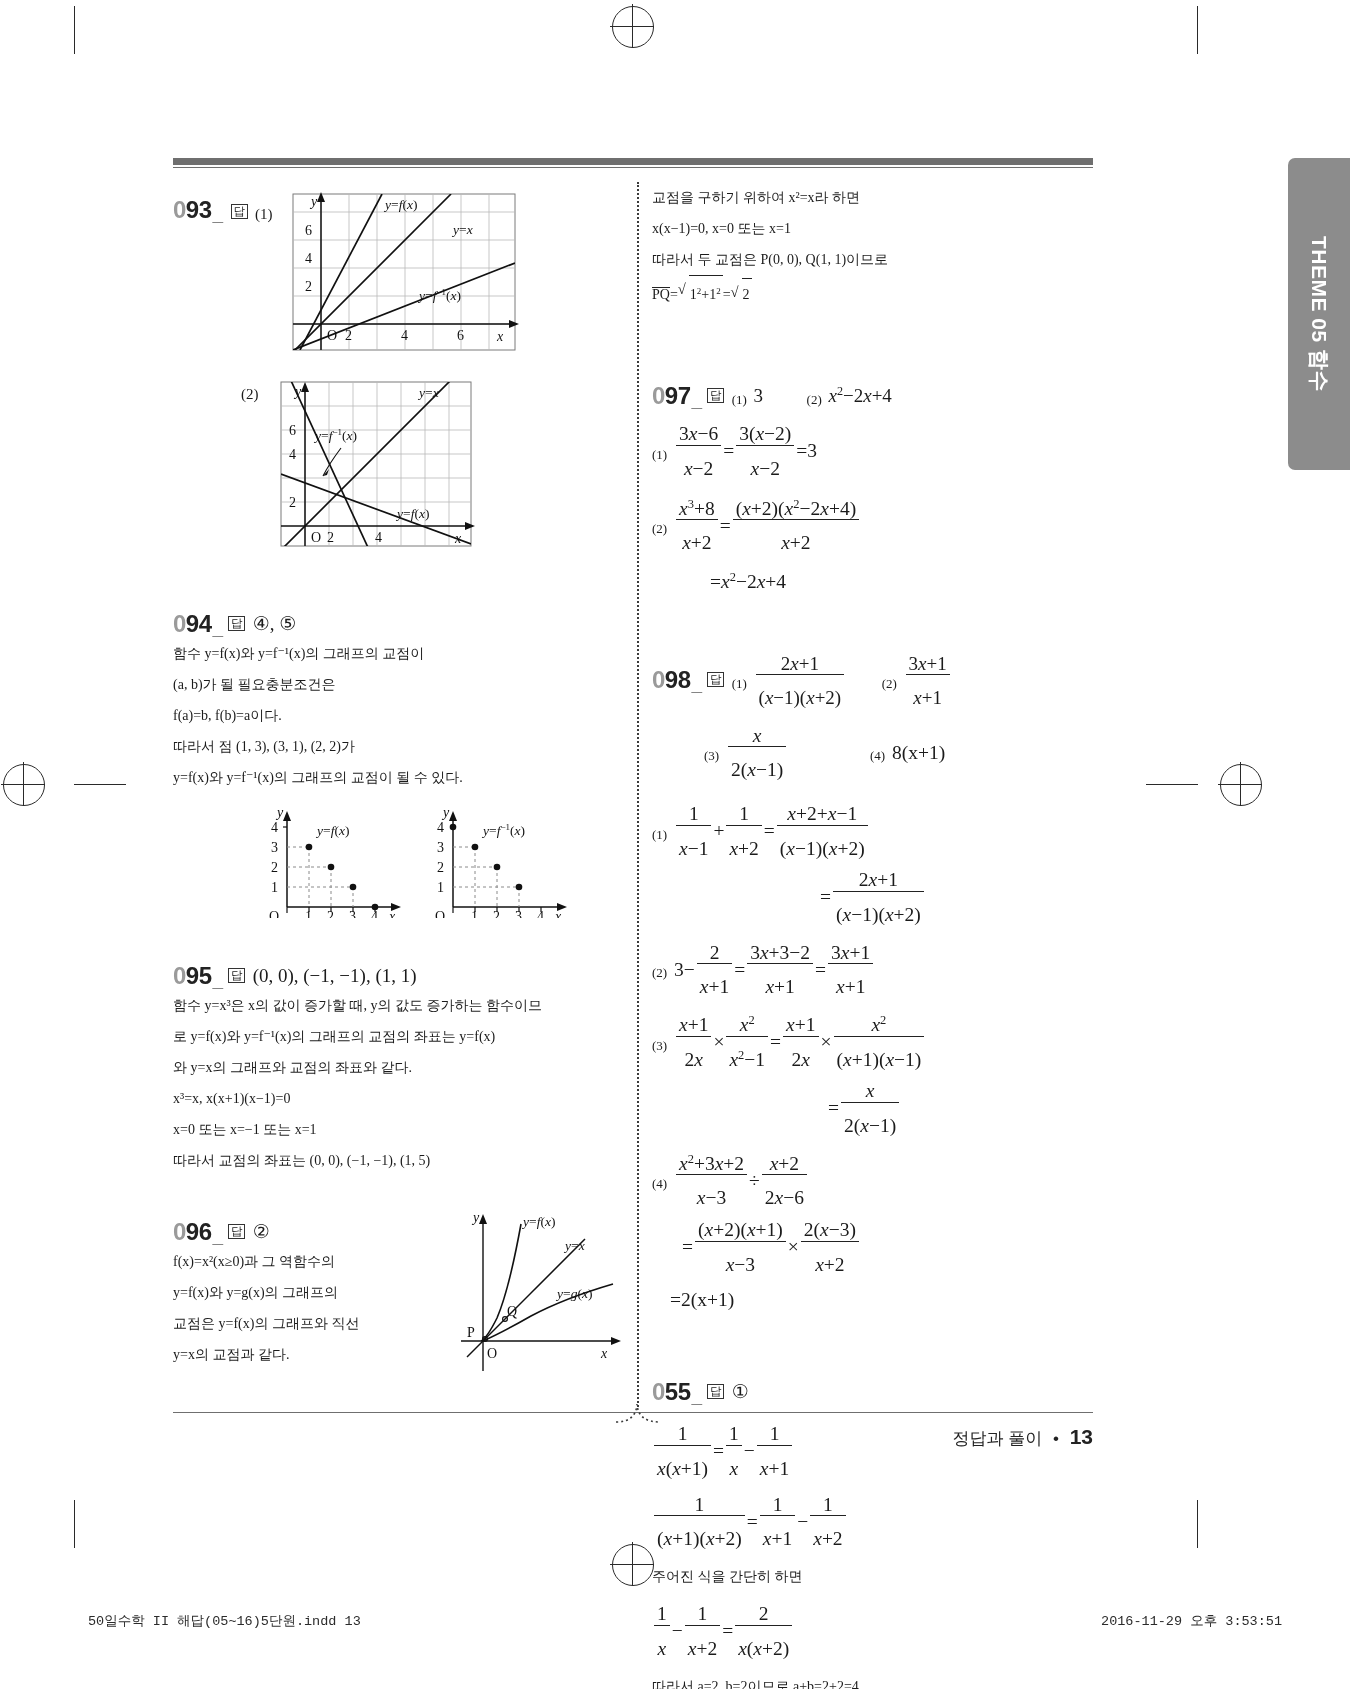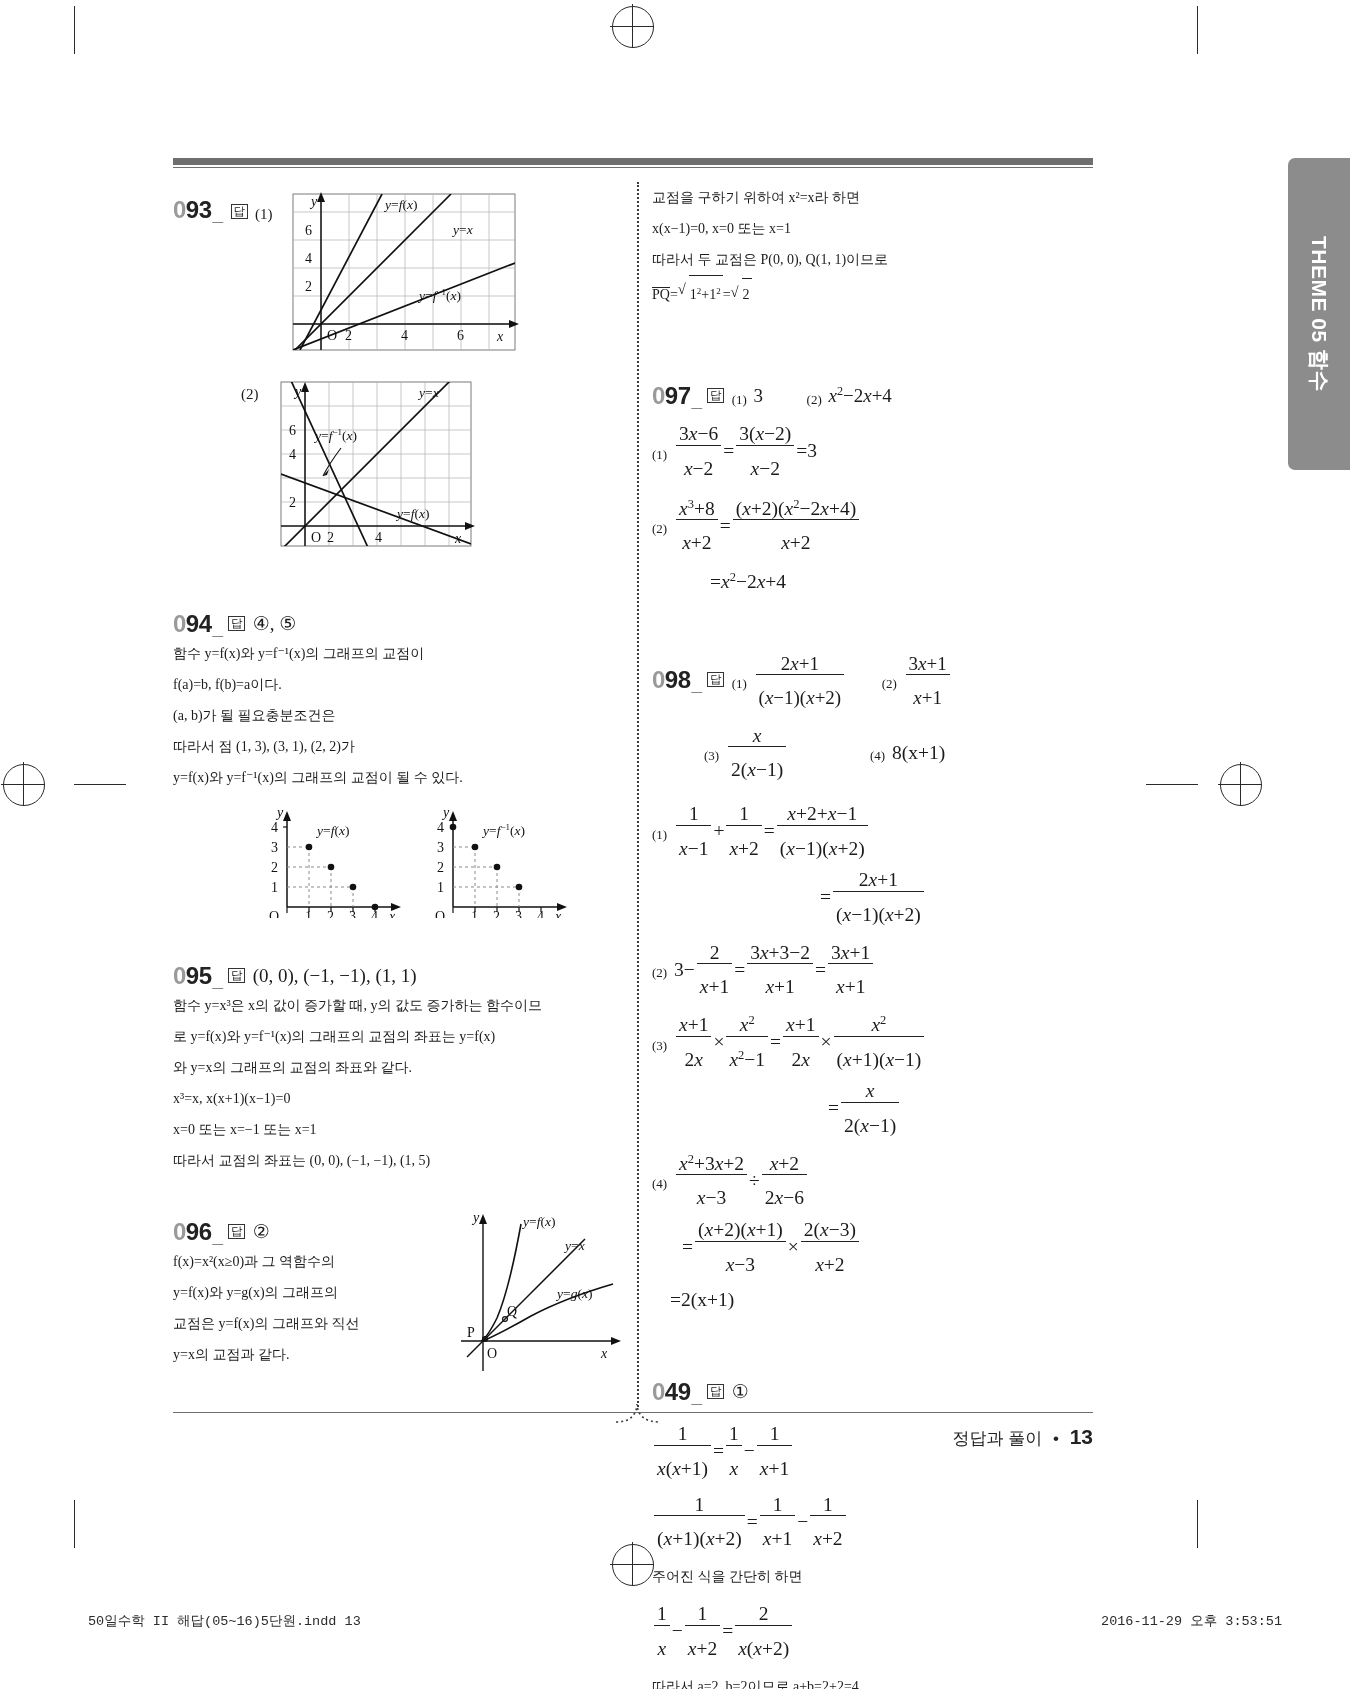--- a/index.html
+++ b/index.html
@@ -251,22 +251,22 @@
 
   <div class="pblock" style="margin-top:50px;">
     <div class="ansline">
       <span class="pnum">
         <span class="lead">0</span><span class="rest">94</span><span class="dash">_</span>
       </span>
       <span class="dap">답</span>
       <span>④, ⑤</span>
     </div>
     <p class="tl">함수 y=f(x)와 y=f⁻¹(x)의 그래프의 교점이</p>
+    <p class="tl">(a, b)가 될 필요충분조건은</p>
     <p class="tl">f(a)=b, f(b)=a이다.</p>
-    <p class="tl">(a, b)가 될 필요충분조건은</p>
     <p class="tl">따라서 점 (1, 3), (3, 1), (2, 2)가</p>
     <p class="tl">y=f(x)와 y=f⁻¹(x)의 그래프의 교점이 될 수 있다.</p>
 
     <div class="fig" style="margin-left:92px;padding-top:10px;">
       <svg width="330" height="115" viewBox="0 0 330 115">
 
         <g>
           <line x1="22" y1="104" x2="128" y2="104" stroke="#111" stroke-width="1.5"></line>
           <polygon points="126,100 136,104 126,108" fill="#111"></polygon>
           <line x1="22" y1="104" x2="22" y2="18" stroke="#111" stroke-width="1.5"></line>
@@ -357,21 +357,21 @@
   <div class="pblock" style="margin-top:40px;">
     <div class="ansline">
       <span class="pnum">
         <span class="lead">0</span><span class="rest">95</span><span class="dash">_</span>
       </span>
       <span class="dap">답</span>
       <span>(0, 0), (−1, −1), (1, 1)</span>
     </div>
     <p class="tl">함수 y=x³은 x의 값이 증가할 때, y의 값도 증가하는 함수이므</p>
     <p class="tl">로 y=f(x)와 y=f⁻¹(x)의 그래프의 교점의 좌표는 y=f(x)</p>
-    <p class="tl">와 y=x의 그래프의 교점의 좌표와 같다.</p>
+    <p class="tl">와 y=x의 그래프와 교점의 좌표와 같다.</p>
     <p class="tl">x³=x, x(x+1)(x−1)=0</p>
     <p class="tl">x=0 또는 x=−1 또는 x=1</p>
     <p class="tl">따라서 교점의 좌표는 (0, 0), (−1, −1), (1, 5)</p>
   </div>
 
   <div class="pblock" style="margin-top:42px;">
     <div class="ansline">
       <span class="pnum">
         <span class="lead">0</span><span class="rest">96</span><span class="dash">_</span>
       </span>
@@ -502,21 +502,21 @@
     </div>
     <div class="eqrow" style="margin-left:30px;margin-top:10px;">
       =<span class="frac"><span class="num">(<i class="v">x</i>+2)(<i class="v">x</i>+1)</span><span class="den"><i class="v">x</i>−3</span></span>×<span class="frac"><span class="num">2(<i class="v">x</i>−3)</span><span class="den"><i class="v">x</i>+2</span></span>
     </div>
     <div class="eqrow" style="margin-left:18px;margin-top:10px;">=2(x+1)</div>
   </div>
 
   <div class="pblock" style="margin-top:66px;">
     <div class="ansline">
       <span class="pnum">
-        <span class="lead">0</span><span class="rest">49</span><span class="dash">_</span>
+        <span class="lead">0</span><span class="rest">55</span><span class="dash">_</span>
       </span>
       <span class="dap">답</span>
       <span>①</span>
     </div>
 
     <div class="eqrow" style="margin-top:18px;">
       <span class="frac"><span class="num">1</span><span class="den"><i class="v">x</i>(<i class="v">x</i>+1)</span></span>=<span class="frac"><span class="num">1</span><span class="den"><i class="v">x</i></span></span>−<span class="frac"><span class="num">1</span><span class="den"><i class="v">x</i>+1</span></span>
     </div>
     <div class="eqrow" style="margin-top:14px;">
       <span class="frac"><span class="num">1</span><span class="den">(<i class="v">x</i>+1)(<i class="v">x</i>+2)</span></span>=<span class="frac"><span class="num">1</span><span class="den"><i class="v">x</i>+1</span></span>−<span class="frac"><span class="num">1</span><span class="den"><i class="v">x</i>+2</span></span>

